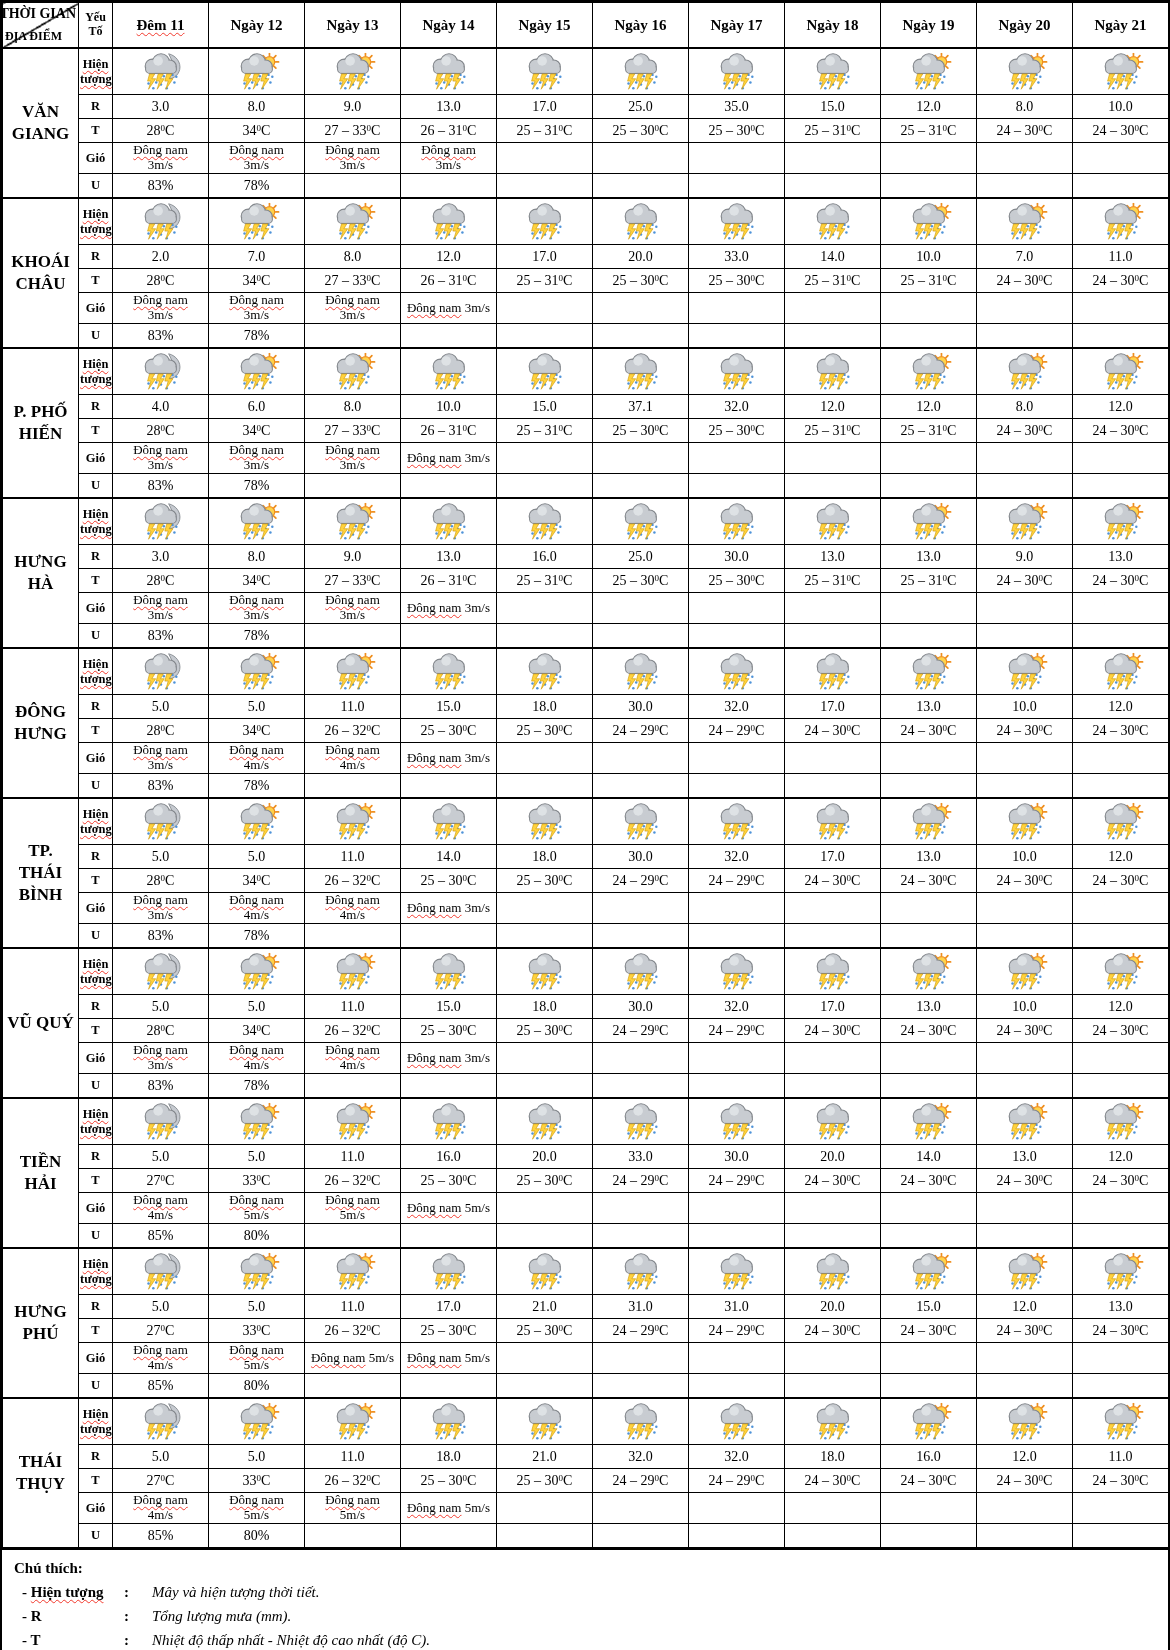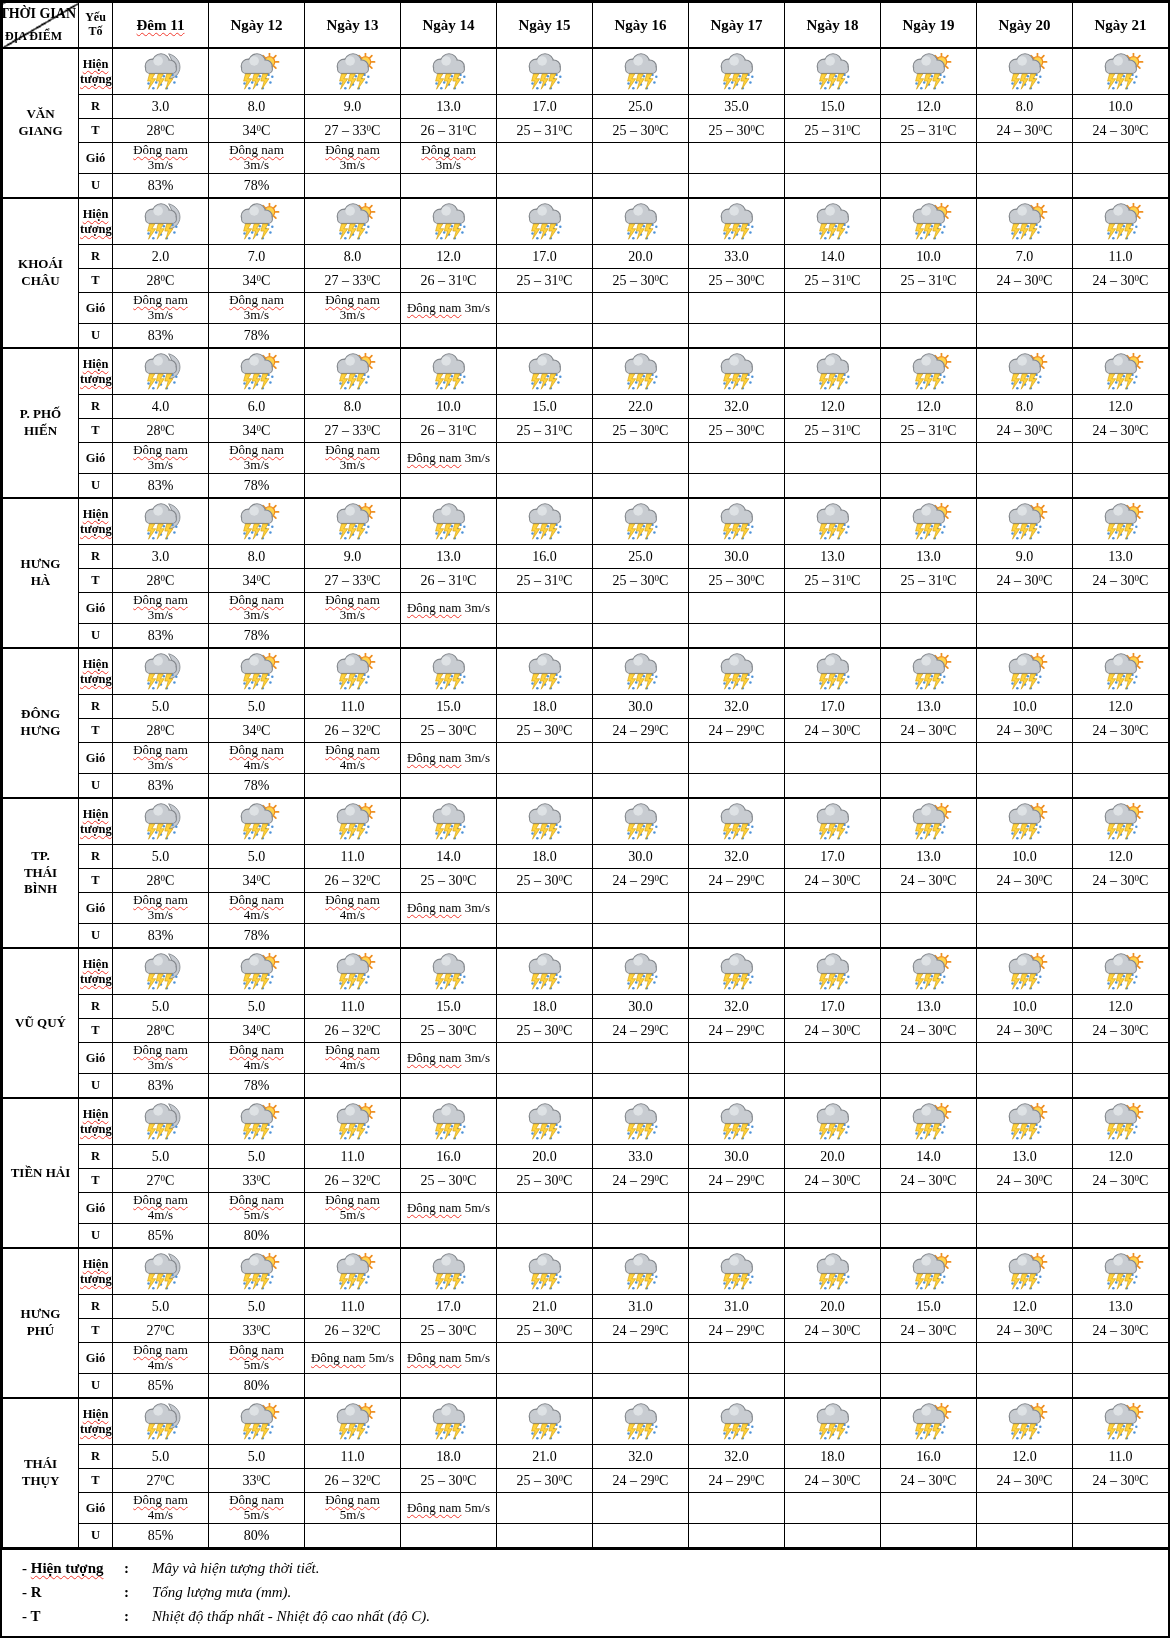--- a/index.html
+++ b/index.html
@@ -7,21 +7,21 @@
   .sheet{width:1170px;box-sizing:border-box;border:2px solid #000;background:#fff;}
   table{border-collapse:collapse;table-layout:fixed;width:1166px;}
   col.c-loc{width:76px;} col.c-feat{width:34px;} col.c-day{width:96px;}
   th,td{border:1px solid #000;text-align:center;vertical-align:middle;padding:0;overflow:hidden;}
   thead th{height:44px;font-weight:bold;font-size:15px;}
   th.day{font-size:15px;text-align:center;}
   th.yeuto{font-size:12px;white-space:pre-line;line-height:1.15;margin-top:28px;}
   .corner{position:relative;background:linear-gradient(to bottom right,transparent calc(50% - 0.8px),#000 calc(50% - 0.8px),#000 calc(50% + 0.8px),transparent calc(50% + 0.8px));}
   .corner .ct{position:absolute;top:3px;right:2px;font-size:14px;font-weight:bold;white-space:nowrap;}
   .corner .cb{position:absolute;bottom:3px;left:2px;font-size:12px;font-weight:bold;white-space:nowrap;}
-  td.loc{font-weight:bold;font-size:13px;line-height:1.3;}
+  td.loc{font-weight:bold;font-size:17px;line-height:1.3;}
   td.feat{font-weight:bold;font-size:12.5px;line-height:1.15;padding:0 1px;}
   tr.irow td{height:45px;}
   tr.rrow td,tr.trow td,tr.urow td{height:23px;}
   tr.wrow td{height:30px;}
   tr.gtop td{border-top:2px solid #000;}
   td.val{font-size:14px;}
   td.wind{font-size:13px;line-height:1.15;}
   svg.wicon{display:block;margin:0 auto;}
   .sp{text-decoration-line:underline;text-decoration-style:wavy;text-decoration-color:#f23a2e;text-decoration-thickness:1px;text-underline-offset:2px;text-decoration-skip-ink:none;}
   sup{font-size:9px;line-height:0;vertical-align:4px;}
@@ -433,21 +433,21 @@
             </svg>
           </td>
         </tr>
         <tr class="rrow">
           <td class="feat">R</td>
           <td class="val">4.0</td>
           <td class="val">6.0</td>
           <td class="val">8.0</td>
           <td class="val">10.0</td>
           <td class="val">15.0</td>
-          <td class="val">22.0</td>
+          <td class="val">37.1</td>
           <td class="val">32.0</td>
           <td class="val">12.0</td>
           <td class="val">12.0</td>
           <td class="val">8.0</td>
           <td class="val">12.0</td>
         </tr>
         <tr class="trow">
           <td class="feat">T</td>
           <td class="val">28<sup>0</sup>C</td>
           <td class="val">34<sup>0</sup>C</td>
@@ -1290,20 +1290,21 @@
           <td class="val"></td>
           <td class="val"></td>
           <td class="val"></td>
           <td class="val"></td>
           <td class="val"></td>
           <td class="val"></td>
         </tr>
       </tbody>
   </table>
   <div class="legend">
+    <div class="lt">Chú thích:</div>
   <div class="lrow">
         <span class="lk">- <span class="sp">Hiện tượng</span></span>
         <span class="lsep">:</span>
         <span class="ld">Mây và hiện tượng thời tiết.</span>
       </div>
       <div class="lrow">
         <span class="lk">- R</span>
         <span class="lsep">:</span>
         <span class="ld">Tổng lượng mưa (mm).</span>
       </div>

